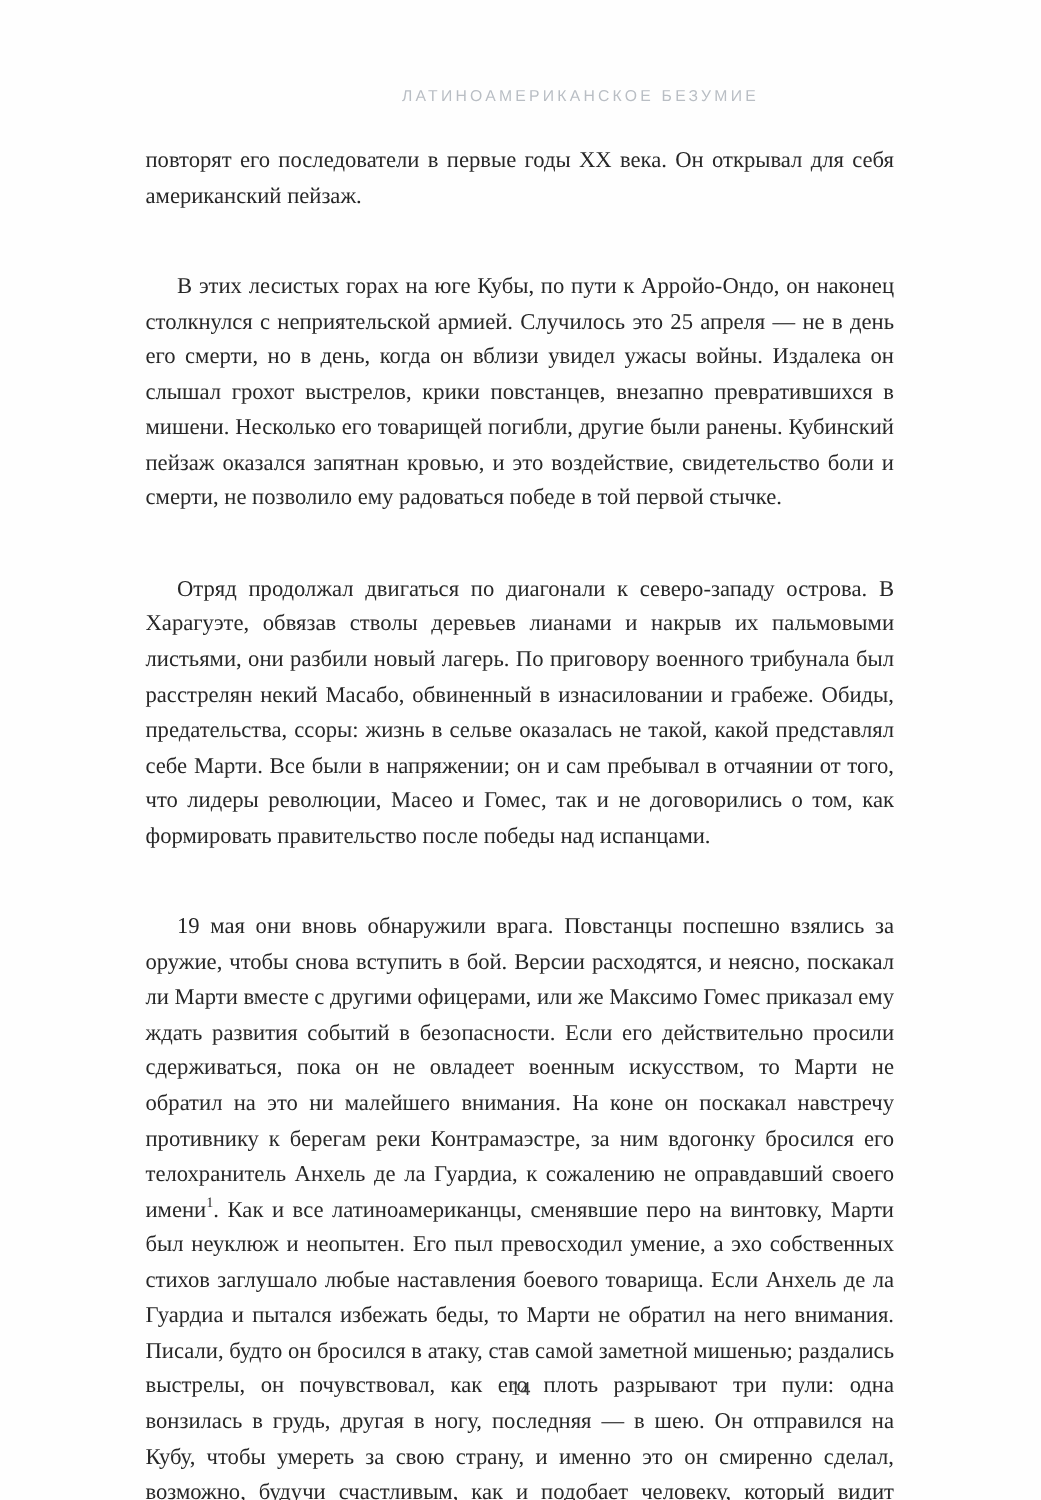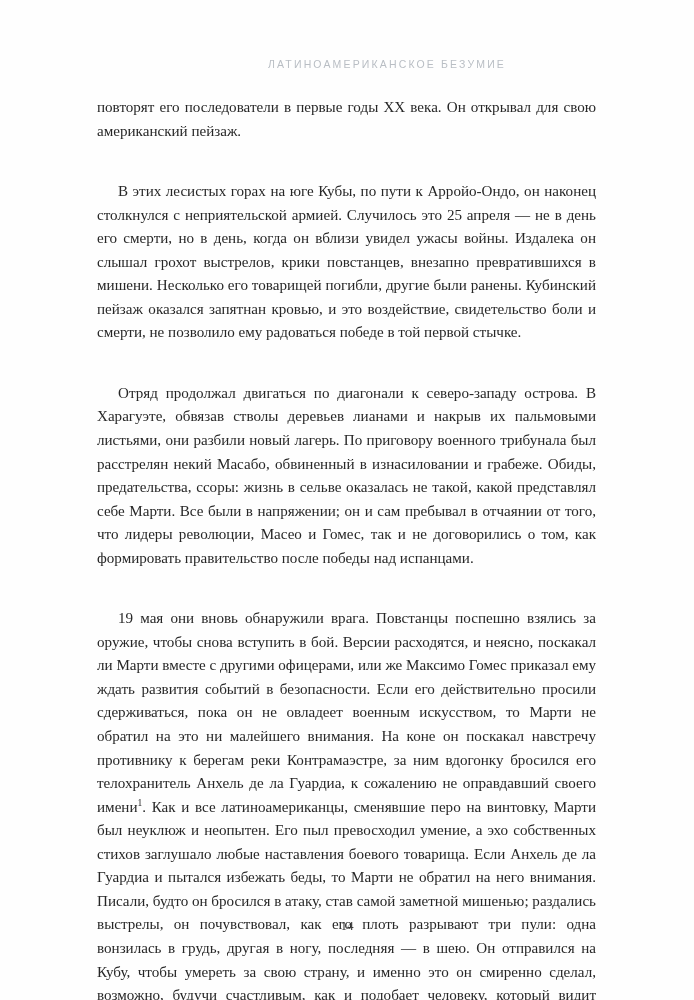--- a/index.html
+++ b/index.html
@@ -118,21 +118,21 @@
 </style>
 </head>
 <body>
 
 <div class="page">
 
   <div class="running-head">ЛАТИНОАМЕРИКАНСКОЕ БЕЗУМИЕ</div>
 
   <div class="text-column">
 
-    <p class="body-par">повторят его последователи в первые годы XX века. Он открывал для свою американский пейзаж.</p>
+    <p class="body-par">повторят его последователи в первые годы XX века. Он открывал для себя американский пейзаж.</p>
 
     <p class="body-par indent">В этих лесистых горах на юге Кубы, по пути к Арройо-Ондо, он наконец столкнулся с неприятельской армией. Случилось это 25 апреля — не в день его смерти, но в день, когда он вблизи увидел ужасы войны. Издалека он слышал грохот выстрелов, крики повстанцев, внезапно превратившихся в мишени. Несколько его товарищей погибли, другие были ранены. Кубинский пейзаж оказался запятнан кровью, и это воздействие, свидетельство боли и смерти, не позволило ему радоваться победе в той первой стычке.</p>
 
     <p class="body-par indent">Отряд продолжал двигаться по диагонали к северо-западу острова. В Харагуэте, обвязав стволы деревьев лианами и накрыв их пальмовыми листьями, они разбили новый лагерь. По приговору военного трибунала был расстрелян некий Масабо, обвиненный в изнасиловании и грабеже. Обиды, предательства, ссоры: жизнь в сельве оказалась не такой, какой представлял себе Марти. Все были в напряжении; он и сам пребывал в отчаянии от того, что лидеры революции, Масео и Гомес, так и не договорились о том, как формировать правительство после победы над испанцами.</p>
 
     <p class="body-par indent"><span>19 мая они вновь обнаружили врага. Повстанцы поспешно взялись за оружие, чтобы снова вступить в бой. Версии расходятся, и неясно, поскакал ли Марти вместе с другими офицерами, или же Максимо Гомес приказал ему ждать развития событий в безопасности. Если его действительно просили сдерживаться, пока он не овладеет военным искусством, то Марти не обратил на это ни малейшего внимания. На коне он поскакал навстречу противнику к берегам реки Контрамаэстре, за ним вдогонку бросился его телохранитель Анхель де ла Гуардиа, к сожалению не оправдавший своего имени</span><sup class="fn-ref">1</sup><span>. Как и все латиноамериканцы, сменявшие перо на винтовку, Марти был неуклюж и неопытен. Его пыл превосходил умение, а эхо собственных стихов заглушало любые наставления боевого товарища. Если Анхель де ла Гуардиа и пытался избежать беды, то Марти не обратил на него внимания. Писали, будто он бросился в атаку, став самой заметной мишенью; раздались выстрелы, он почувствовал, как его плоть разрывают три пули: одна вонзилась в грудь, другая в ногу, последняя — в шею. Он отправился на Кубу, чтобы умереть за свою страну, и именно это он смиренно сделал, возможно, будучи счастливым, как и подобает человеку, который видит смысл только в самоотверженности</span></p>
 
   </div>
 
 

